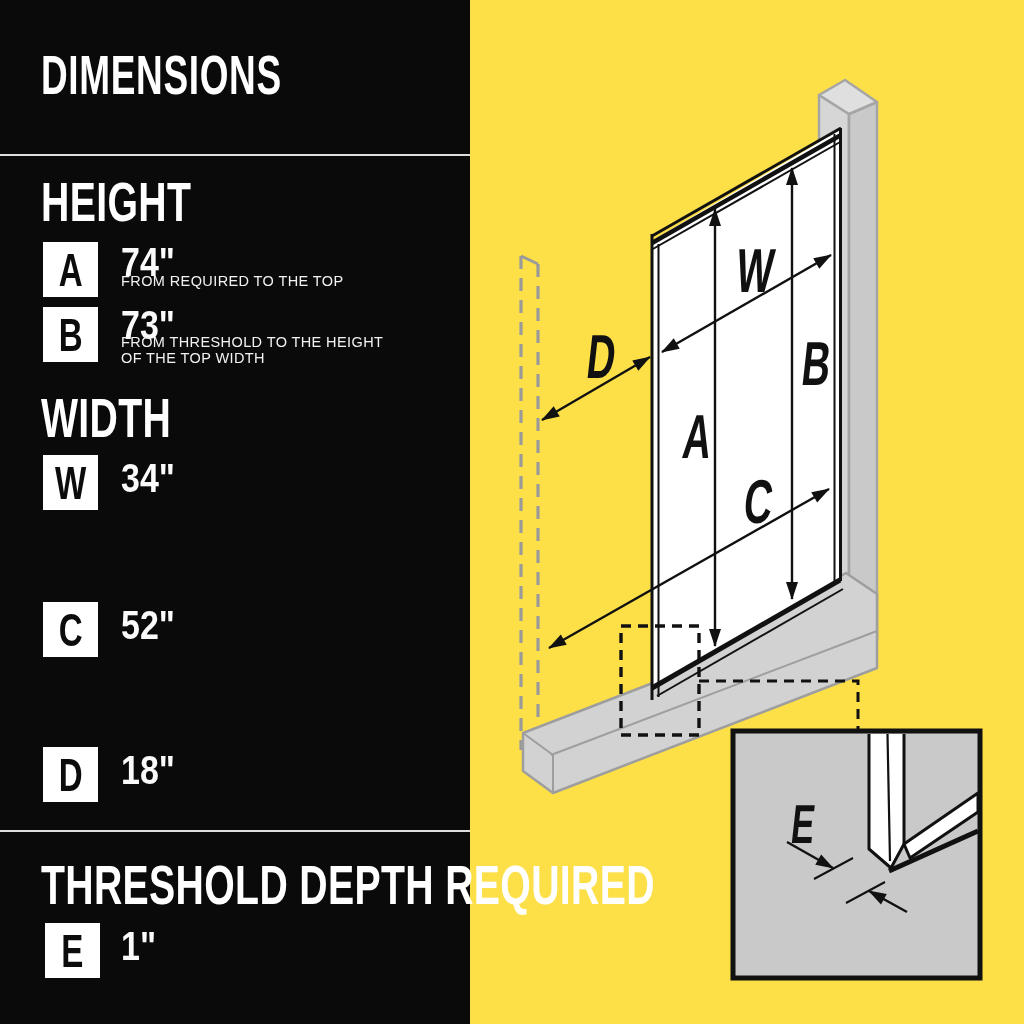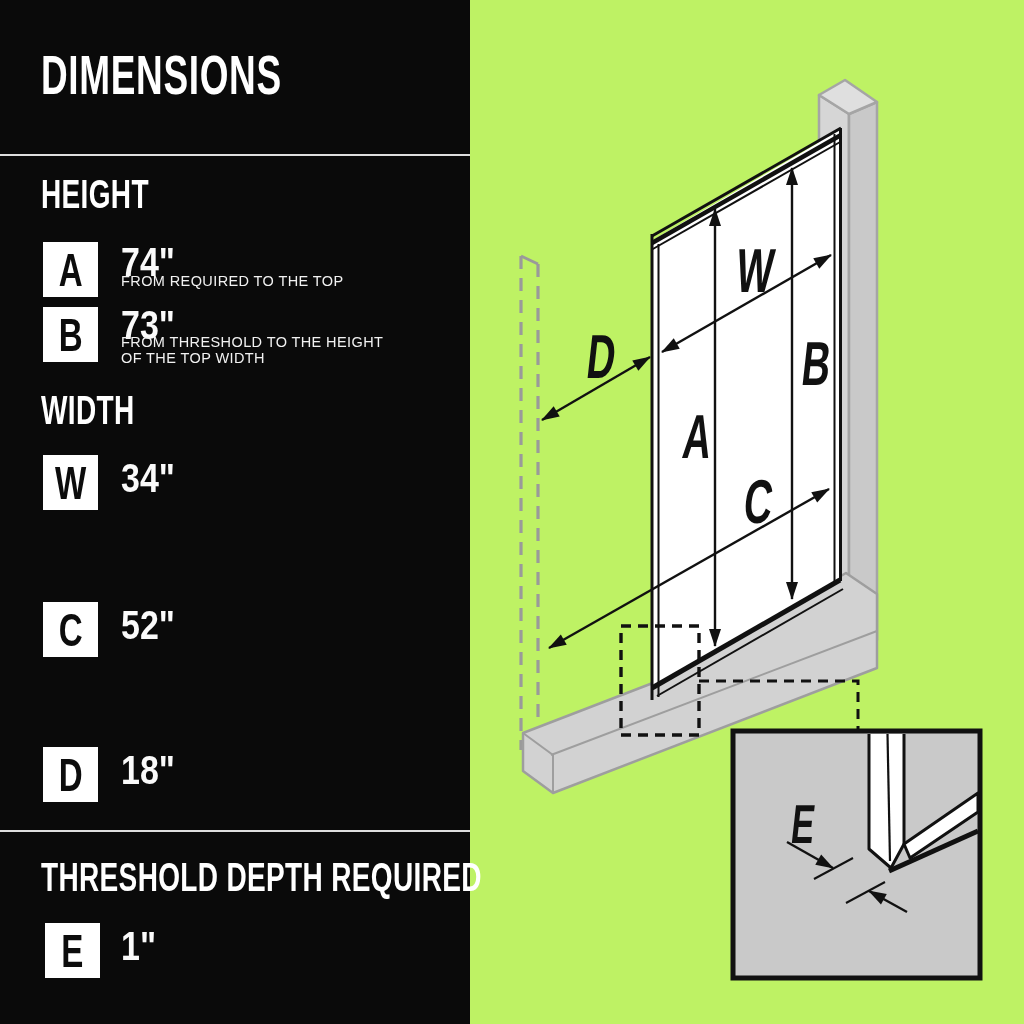--- a/index.html
+++ b/index.html
@@ -1,23 +1,23 @@
 <!DOCTYPE html>
 <html><head>
 <meta charset="utf-8">
 <style>
   html,body{margin:0;padding:0;background:#ffffff;}
-  .stage{position:relative;width:1024px;height:1024px;background:#bef264;overflow:hidden;
+  .stage{position:relative;width:1024px;height:1024px;background:#fde047;overflow:hidden;
          font-family:"Liberation Sans",sans-serif;}
   
   .panel{position:absolute;left:0;top:0;width:470px;height:1024px;background:#0a0a0a;z-index:2;}
   .divider{position:absolute;left:0;width:470px;height:2px;background:#dedede;}
   .title{position:absolute;left:41px;top:47px;color:#ffffff;font-size:56px;font-weight:700;
          line-height:1;white-space:nowrap;}
-  .hdr{position:absolute;left:41px;color:#ffffff;font-size:40px;font-weight:700;line-height:1;
+  .hdr{position:absolute;left:41px;color:#ffffff;font-size:56px;font-weight:700;line-height:1;
        white-space:nowrap;text-decoration:underline;}
   .cx66{display:inline-block;transform:scaleX(0.66);transform-origin:0 50%;letter-spacing:1px;}
   .cx70{display:inline-block;transform:scaleX(0.70);transform-origin:0 50%;letter-spacing:0.5px;}
   .cx72{display:inline-block;transform:scaleX(0.72);transform-origin:50% 50%;}
   .cx85{display:inline-block;transform:scaleX(0.85);transform-origin:0 50%;}
   .badge{position:absolute;left:43px;width:55px;height:55px;background:#ffffff;color:#0c0c0c;
          display:flex;align-items:center;justify-content:center;font-size:46px;font-weight:700;}
   .val{position:absolute;left:121px;color:#fafafa;font-size:40px;font-weight:700;line-height:1;
        white-space:nowrap;}
   .desc{position:absolute;left:121px;color:#f2f2f2;font-size:14.5px;font-weight:400;

